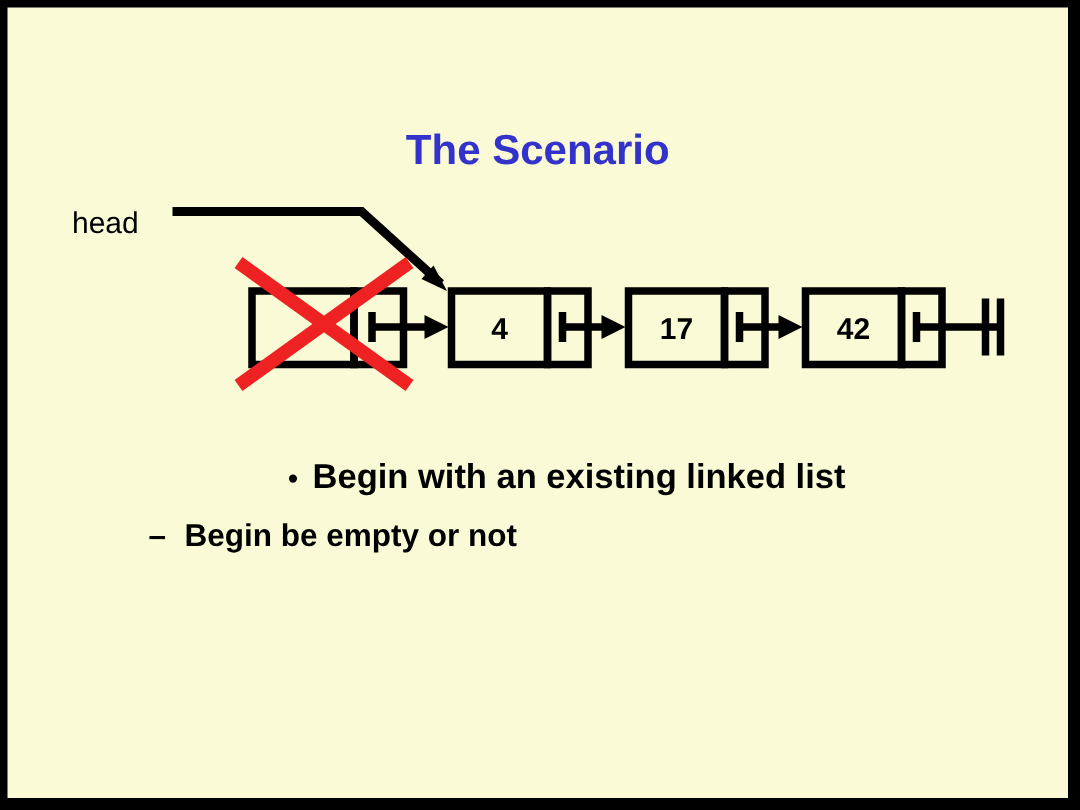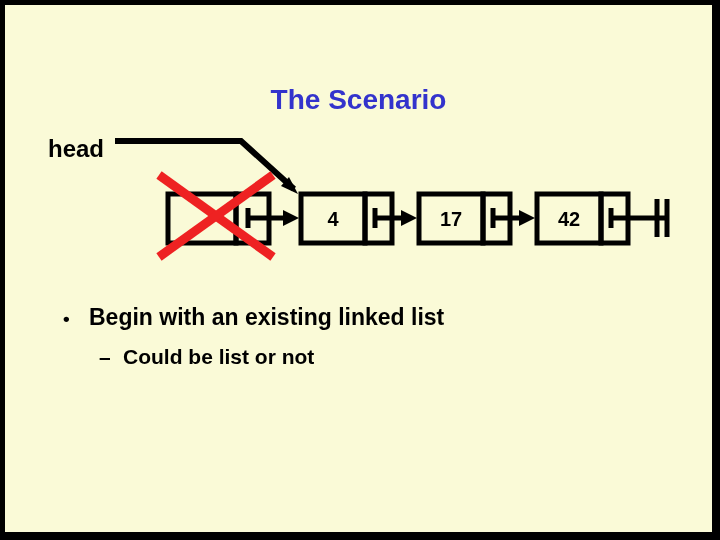--- a/index.html
+++ b/index.html
@@ -40,22 +40,22 @@
     font-size: 28px;
     font-weight: bold;
     color: #3333CC;
     letter-spacing: 0px;
     line-height: 34px;
   }
   #head-label {
     position: absolute;
     left: 43px;
     top: 130px;
-    font-size: 24px;
-    font-weight: bold;
+    font-size: 20px;
+    font-weight: normal;
     color: #000000;
     line-height: 28px;
   }
   #diagram {
     position: absolute;
     left: 0;
     top: 0;
     width: 707px;
     height: 527px;
     pointer-events: none;
@@ -66,20 +66,21 @@
     top: 298px;
     width: 620px;
   }
   .bullet-l1 {
     font-size: 23px;
     font-weight: bold;
     color: #000000;
     line-height: 29px;
     margin: 0 0 10px 0;
     white-space: nowrap;
+    text-align: center;
   }
   .bullet-l1 .marker {
     display: inline-block;
     width: 26px;
     font-size: 19px;
     vertical-align: baseline;
   }
   .bullet-l2 {
     font-size: 21px;
     font-weight: bold;
@@ -152,17 +153,17 @@
       <text x="564" y="221" text-anchor="middle" font-family="Liberation Sans, sans-serif" font-size="20" font-weight="bold" fill="#000000">42</text>
 
       <g>
         <path d="M 652 194 L 652 232" stroke="#000000" stroke-width="5" fill="none"></path>
         <path d="M 662 194 L 662 232" stroke="#000000" stroke-width="5" fill="none"></path>
       </g>
     </svg>
 
     <div class="bullets">
       <p class="bullet-l1"><span class="marker">•</span><span>Begin with an existing linked list</span></p>
-      <p class="bullet-l2"><span class="marker">–</span><span>Could be list or not</span></p>
+      <p class="bullet-l2"><span class="marker">–</span><span>Begin be empty or not</span></p>
     </div>
 
   </div>
 </div>
 
 </body></html>

